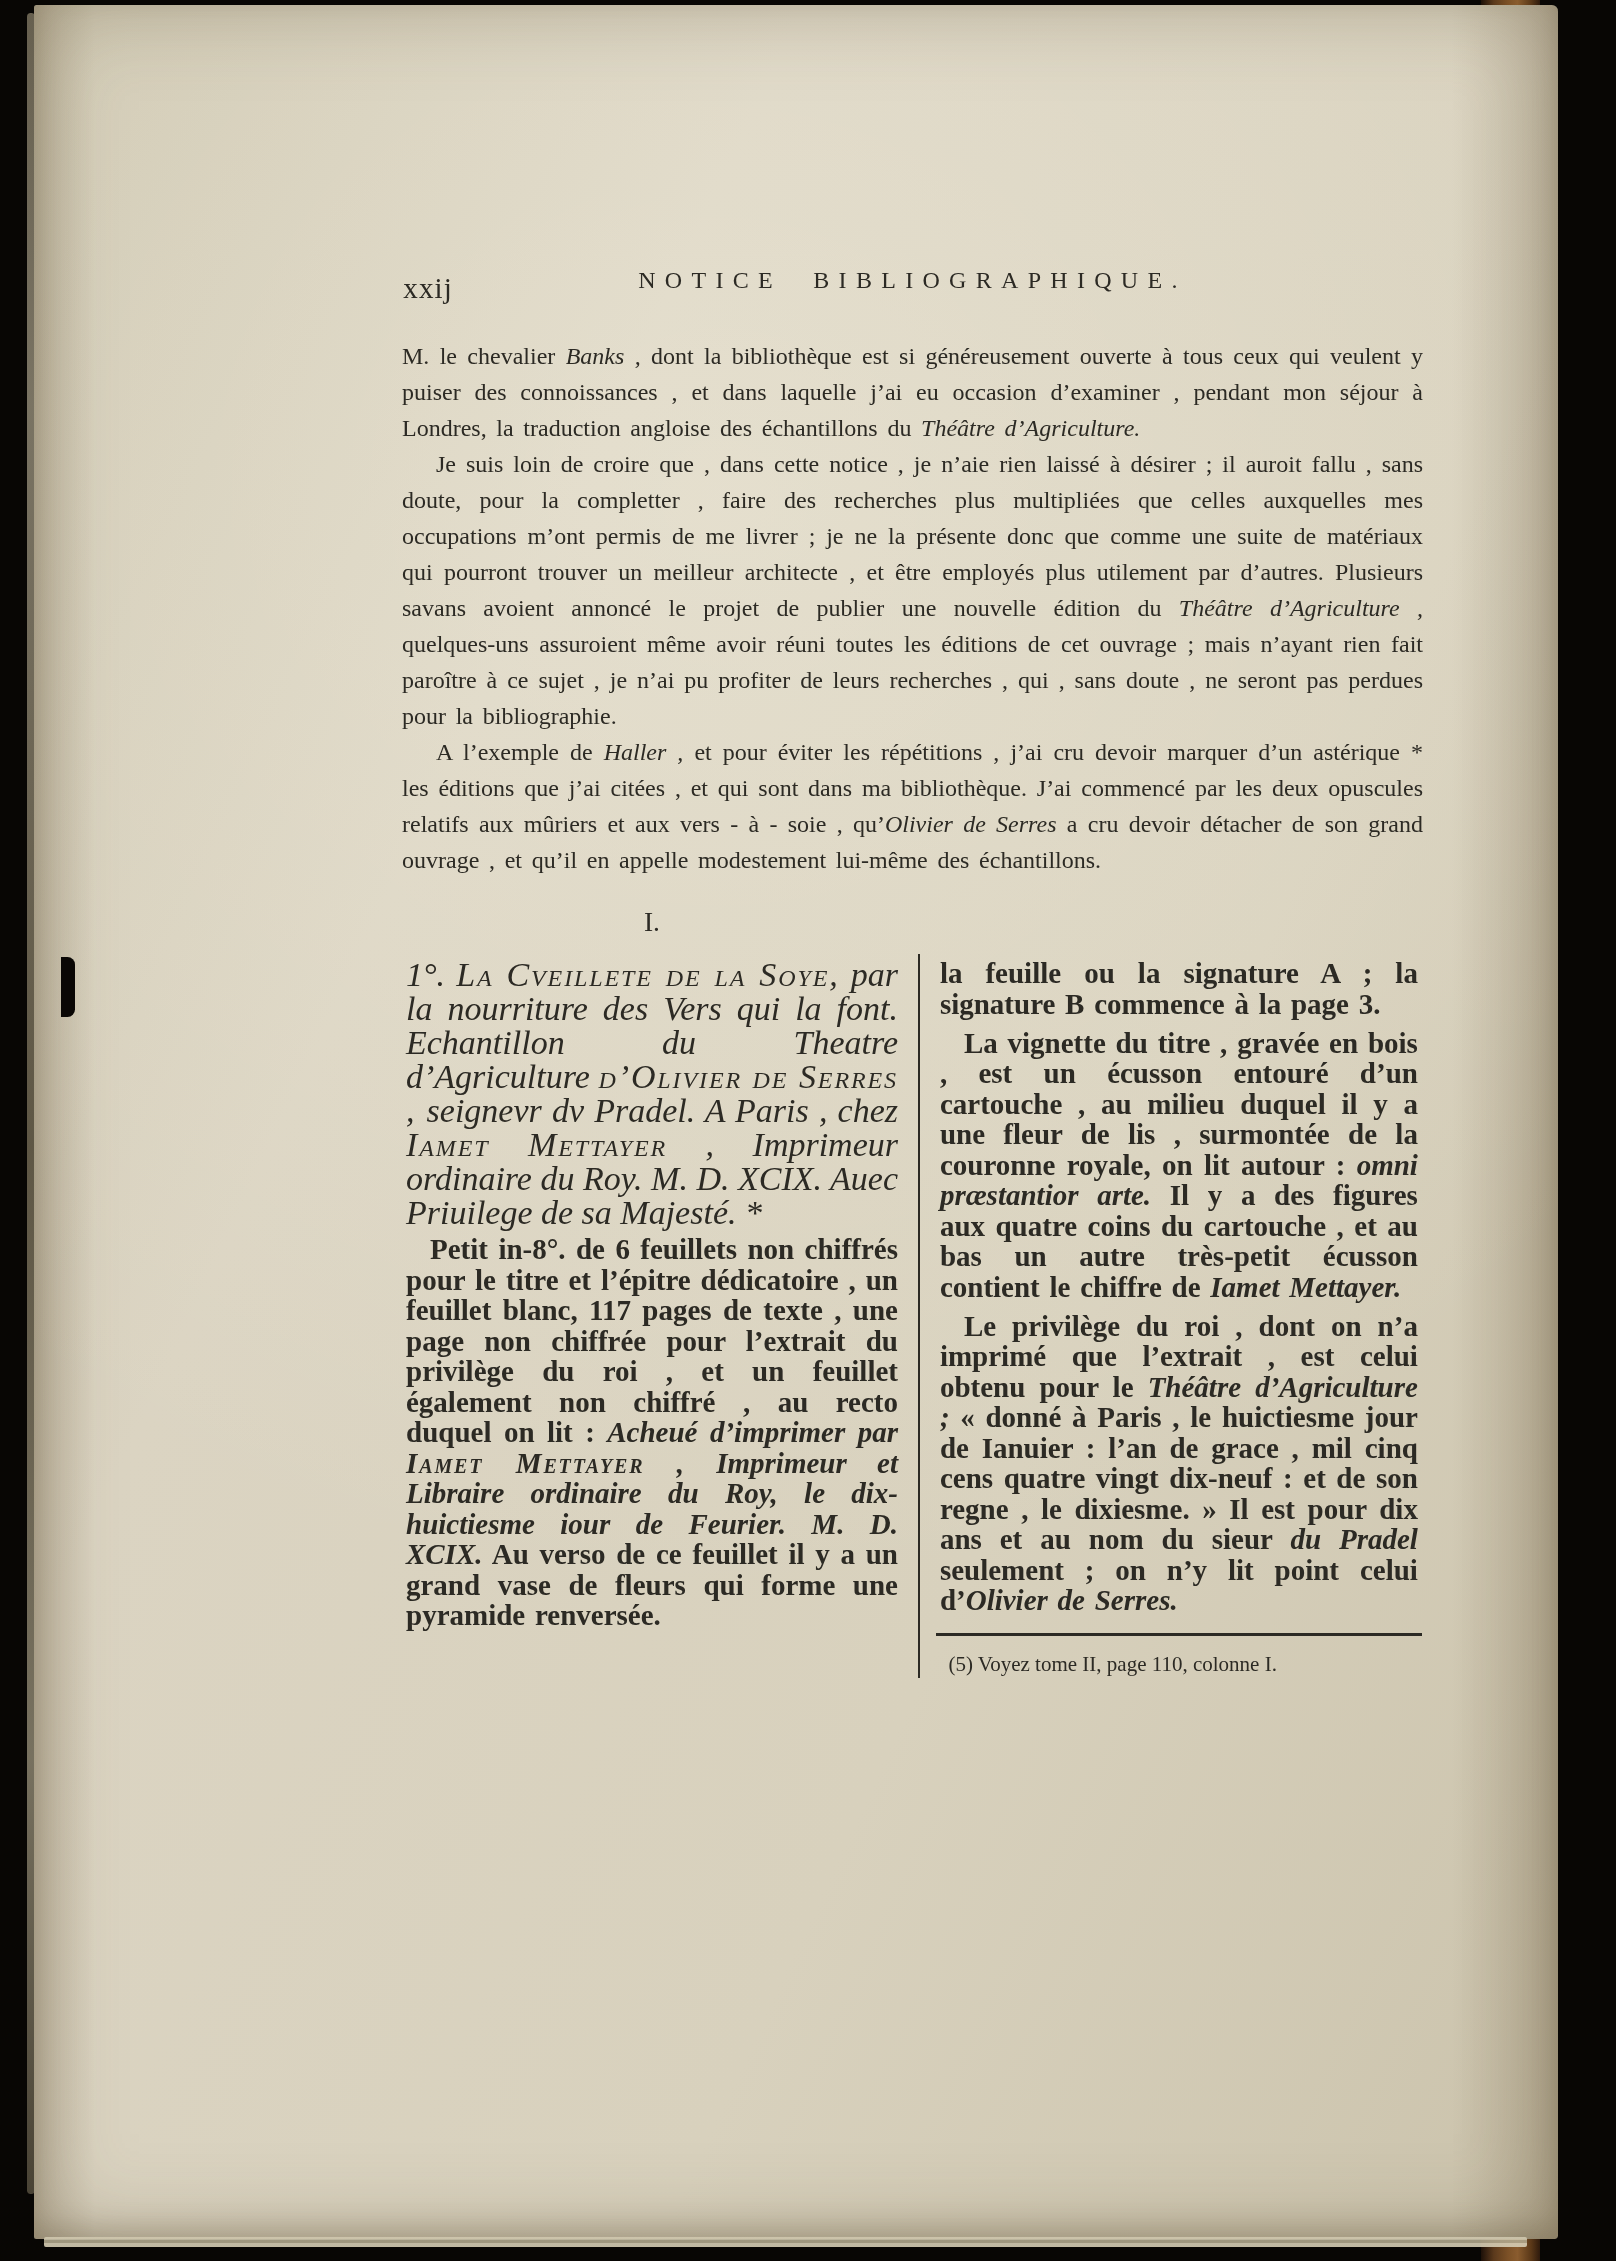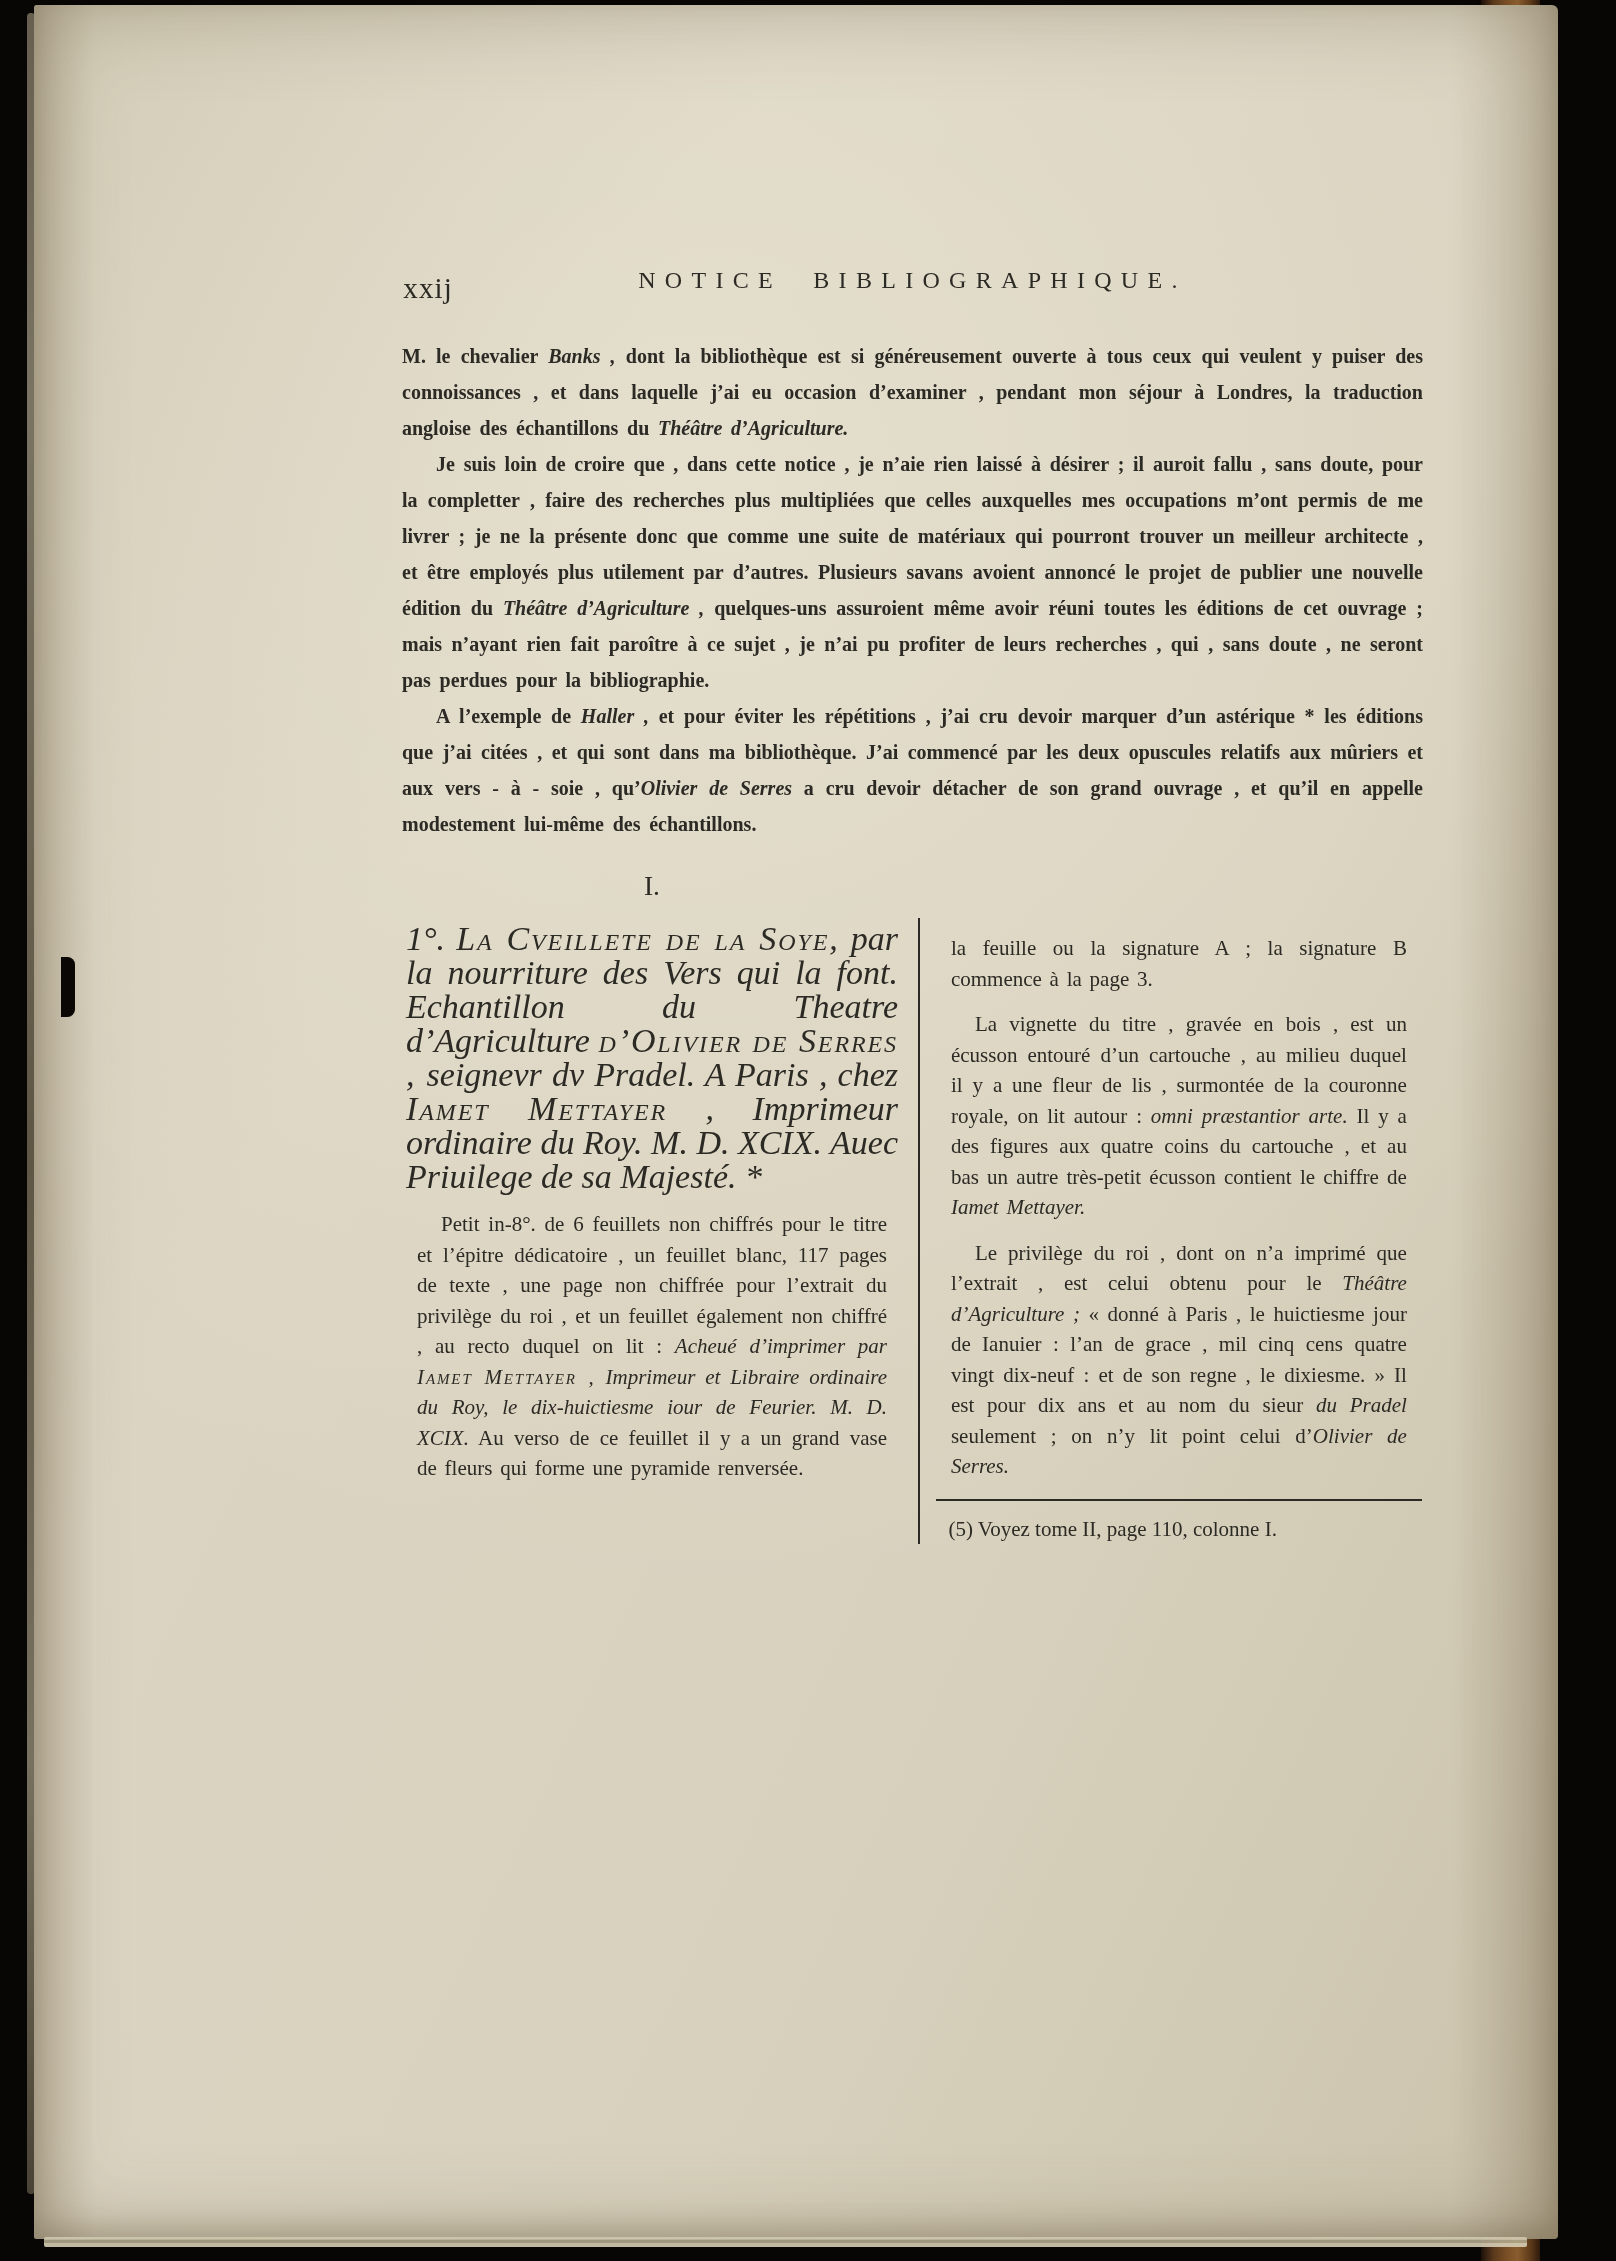--- a/index.html
+++ b/index.html
@@ -80,25 +80,24 @@
   }
   .running-head {
     text-align: center;
     font-size: 24px;
     letter-spacing: 9.3px;
     word-spacing: 16px;
     white-space: nowrap;
   }
   .intro p {
     margin: 0;
-    font-size: 20px;
+    font-size: 24px;
     line-height: 36px;
     text-align: justify;
     word-spacing: 3.7px;
-    font-weight: bold;
   }
   .intro p.indent { text-indent: 34px; }
 
   .section-heading {
     width: 500px;
     text-align: center;
     font-size: 27.4px;
     margin-top: 29px;
     margin-bottom: 16px;
   }
@@ -115,25 +114,26 @@
   .col-right { width: 486px; }
 
   .entry-title {
     margin: 4px;
     font-size: 34px;
     line-height: 34px;
     text-align: justify;
     font-style: italic;
   }
   .colpara {
-    margin: 15px;
-    font-size: 21px;
+    margin: 4px;
+    font-size: 29px;
     line-height: 30.5px;
     text-align: justify;
     word-spacing: 2.5px;
+    font-weight: bold;
   }
   .colpara.indent { text-indent: 24px; }
   .colpara.spaced { margin-top: 8.7px; }
   .col-left .colpara:first-of-type { margin-top: 12.5px; }
 
   .footnote-rule {
     height: 2.5px;
     background: #2c2a24;
     margin-top: 17.4px;
     margin-bottom: 15px;

